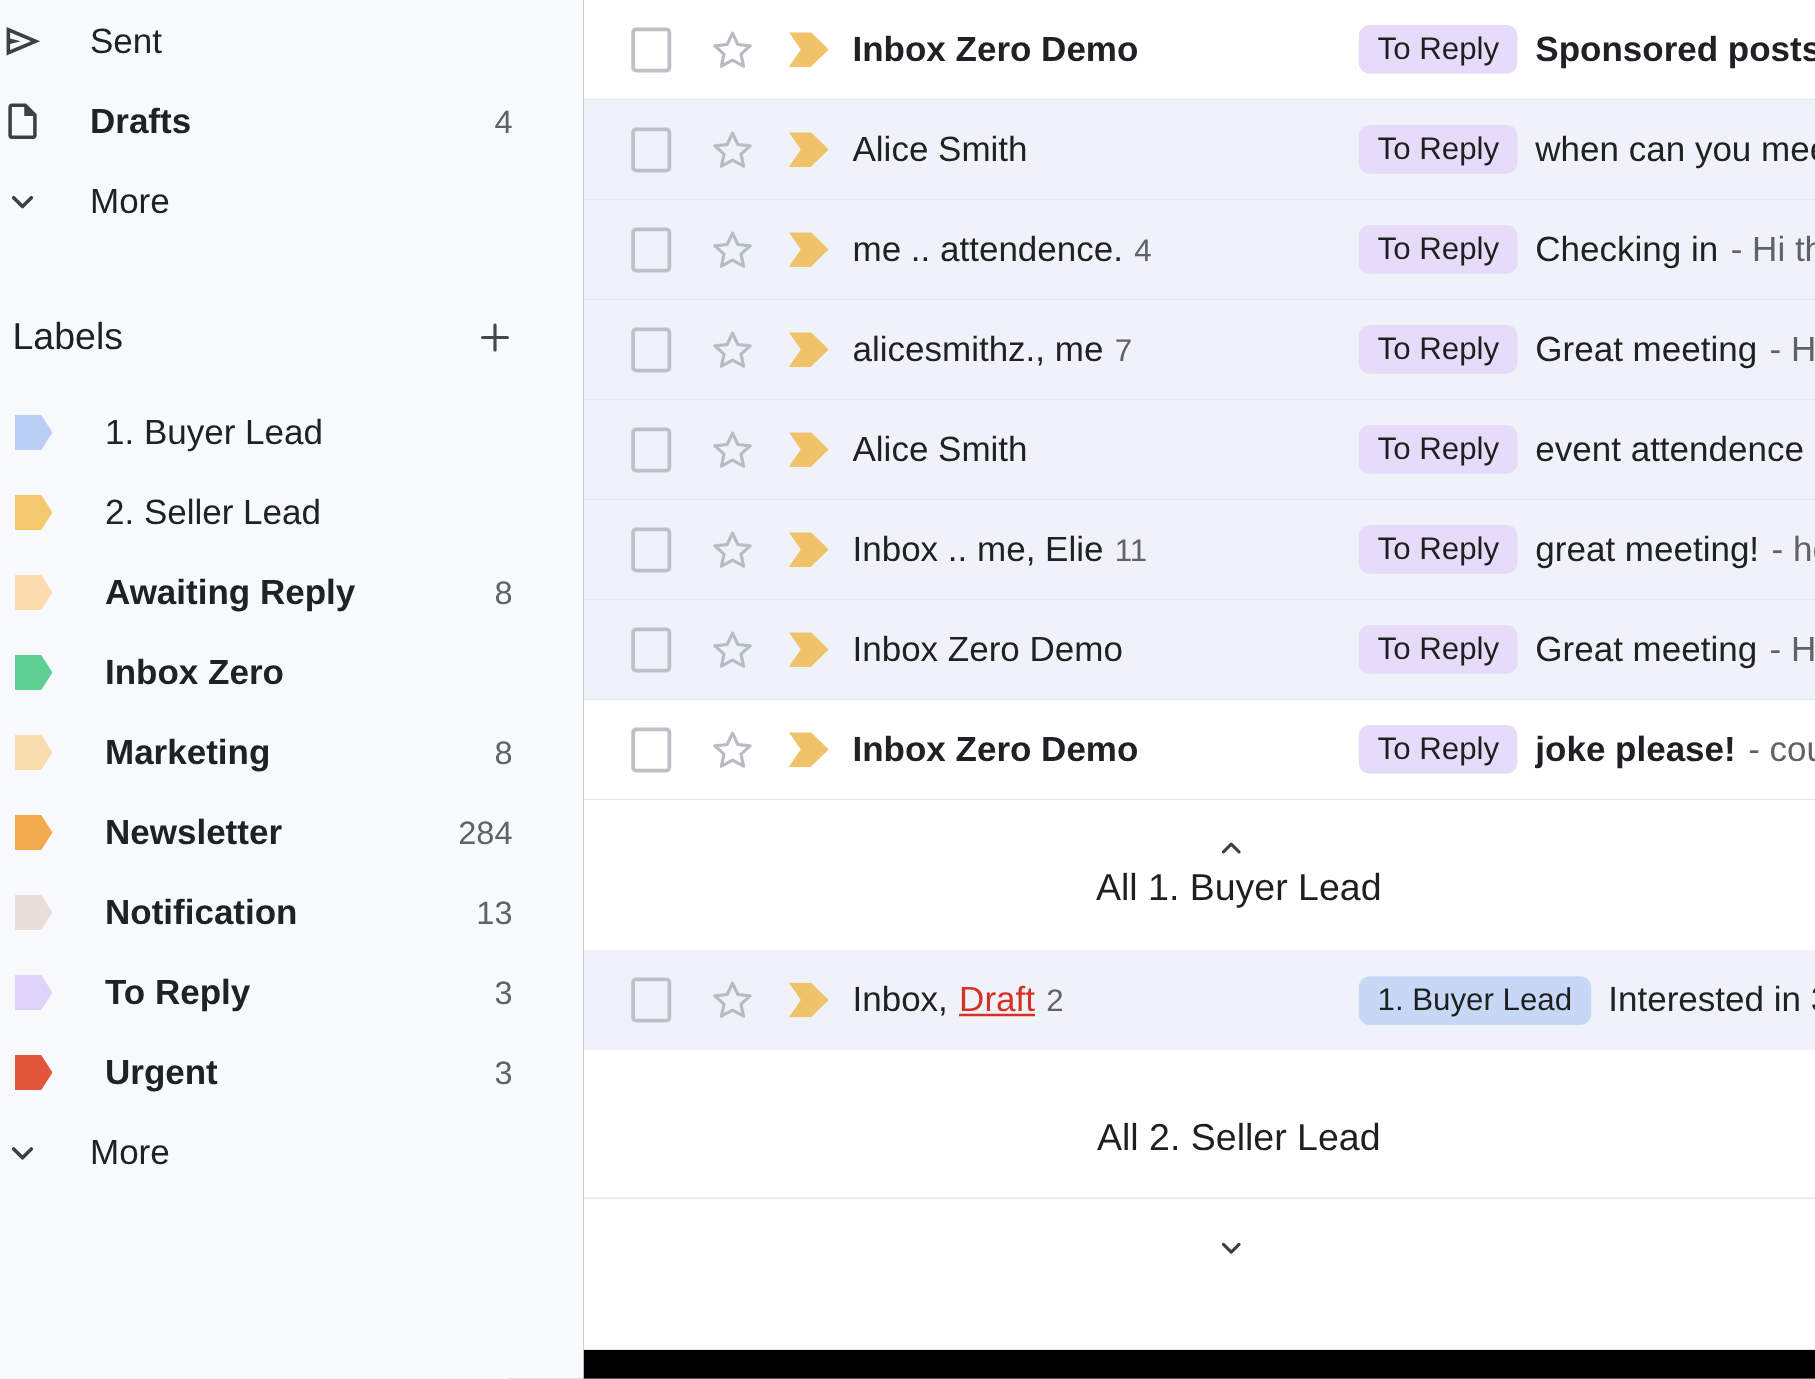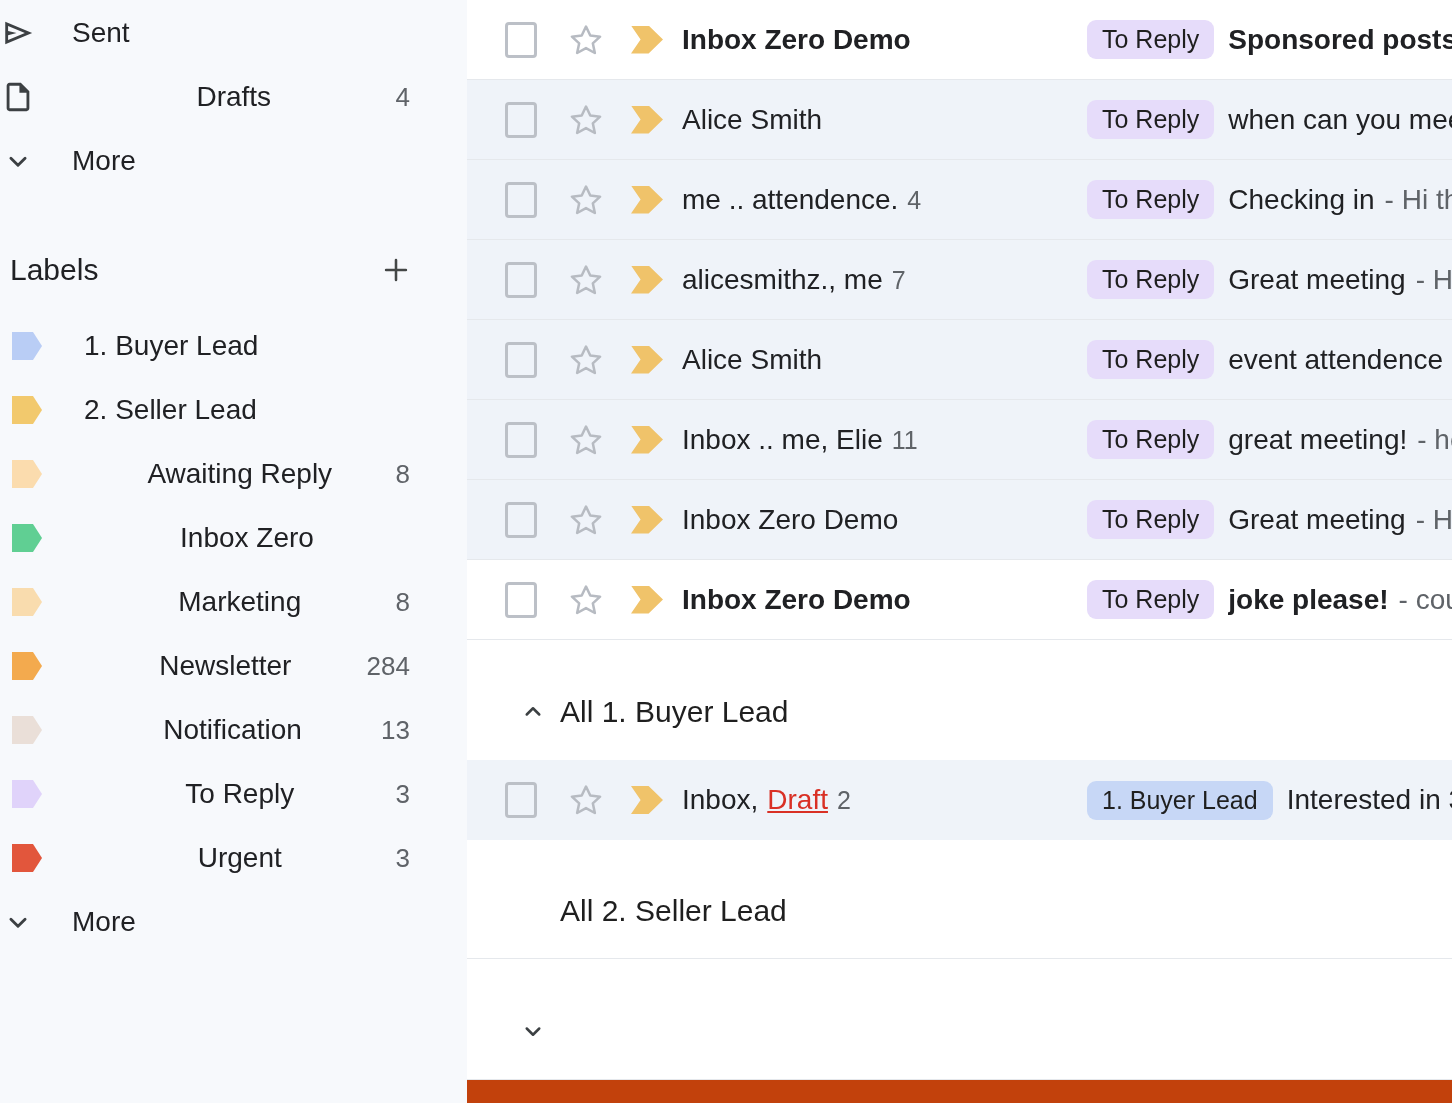--- a/index.html
+++ b/index.html
@@ -10,54 +10,54 @@
   }
   
   .sidebar{
     position:absolute;left:0;top:0;width:467px;height:1103px;
     background:#f7f9fc;box-sizing:border-box;padding-top:1px;
   }
   .nav-item{height:64px;display:flex;align-items:center;padding:0 57px 0 0;box-sizing:border-box;}
   .nav-icon{width:36px;height:36px;flex:0 0 36px;display:flex;align-items:center;justify-content:center;}
   .nav-icon svg{width:34px;height:34px;}
   .nav-label{margin-left:36px;font-size:28px;color:#202124;flex:1 1 auto;white-space:nowrap;}
-  .bold{font-weight:400;text-align:center;}
+  .bold{font-weight:700;}
   .nav-count{font-size:26px;color:#5f6368;white-space:nowrap;}
   .labels-header{height:64px;margin-top:45px;display:flex;align-items:center;justify-content:space-between;
     padding:0 54px 0 10px;box-sizing:border-box;text-align:center;}
   .labels-title{font-size:30px;color:#202124;}
   .plus-btn{width:34px;height:34px;display:flex;align-items:center;justify-content:center;cursor:pointer;}
   .label-list{margin-top:12px;}
   .label-item{height:64px;display:flex;align-items:center;padding:0 57px 0 12px;box-sizing:border-box;}
   .tag{width:30px;height:28px;flex:0 0 30px;
     clip-path:polygon(0 0,70% 0,100% 50%,70% 100%,0 100%);}
   .label-name{margin-left:42px;font-size:28px;color:#202124;flex:1 1 auto;white-space:nowrap;}
   
-  .list{position:absolute;left:467px;top:0;width:985px;height:1103px;background:#c2410c;text-align:center;}
+  .list{position:absolute;left:467px;top:0;width:985px;height:1103px;background:#000000;text-align:center;}
   .row{height:80px;display:flex;align-items:center;box-sizing:border-box;
     border-bottom:1px solid #e5e8ec;padding-left:38px;white-space:nowrap;}
   .row.read{background:#eff3f9;}
   .row.unread{background:#ffffff;}
   .checkbox{width:26px;height:30px;flex:0 0 26px;border:3px solid #bcc0c7;border-radius:4px;background:transparent;}
   .star{margin-left:30px;width:38px;height:38px;flex:0 0 38px;display:flex;align-items:center;justify-content:center;}
   .marker{margin-left:26px;width:32px;height:28px;flex:0 0 32px;
     clip-path:polygon(0 0,55% 0,100% 50%,55% 100%,0 100%,30% 50%);}
   .sender{margin-left:19px;width:405px;flex:0 0 405px;overflow:hidden;font-size:28px;display:flex;align-items:baseline;}
   .sender .draft-part{margin-left:9px;}
   .sender .draft-part:empty{display:none;margin:0;}
   .sender .thread-count{margin-left:9px;font-size:25px;color:#5f6368;}
   .sender .thread-count:empty{display:none;margin:0;}
   .row.unread .sender,.row.unread .subject{font-weight:700;}
   .badge{font-size:25px;color:#1f1f1f;padding:5px 15px;border-radius:9px;flex:0 0 auto;}
   .subj-wrap{margin-left:14px;flex:1 1 auto;overflow:hidden;font-size:28px;display:flex;align-items:baseline;}
   .subject{color:#202124;}
   .snippet{margin-left:10px;color:#5f6368;}
   .snippet:empty{display:none;}
   
-  .section{display:flex;align-items:center;box-sizing:border-box;padding-left:51px;padding-top:24px;background:#ffffff;}
+  .section{display:flex;align-items:center;box-sizing:border-box;padding-left:51px;padding-top:24px;background:#ffffff;flex-direction:column;}
   .section .chev{width:30px;height:30px;flex:0 0 30px;display:flex;align-items:center;justify-content:center;}
   .section .chev.hidden{visibility:hidden;}
   .section-title{margin-left:12px;font-size:30px;font-weight:500;color:#1f1f1f;white-space:nowrap;}
   .sec1{height:120px;}
   .sec2{height:119px;border-bottom:1px solid #e5e8ec;}
   .sec3{height:121px;border-bottom:1px solid #e5e8ec;}
 </style>
 </head>
 <body>
 

